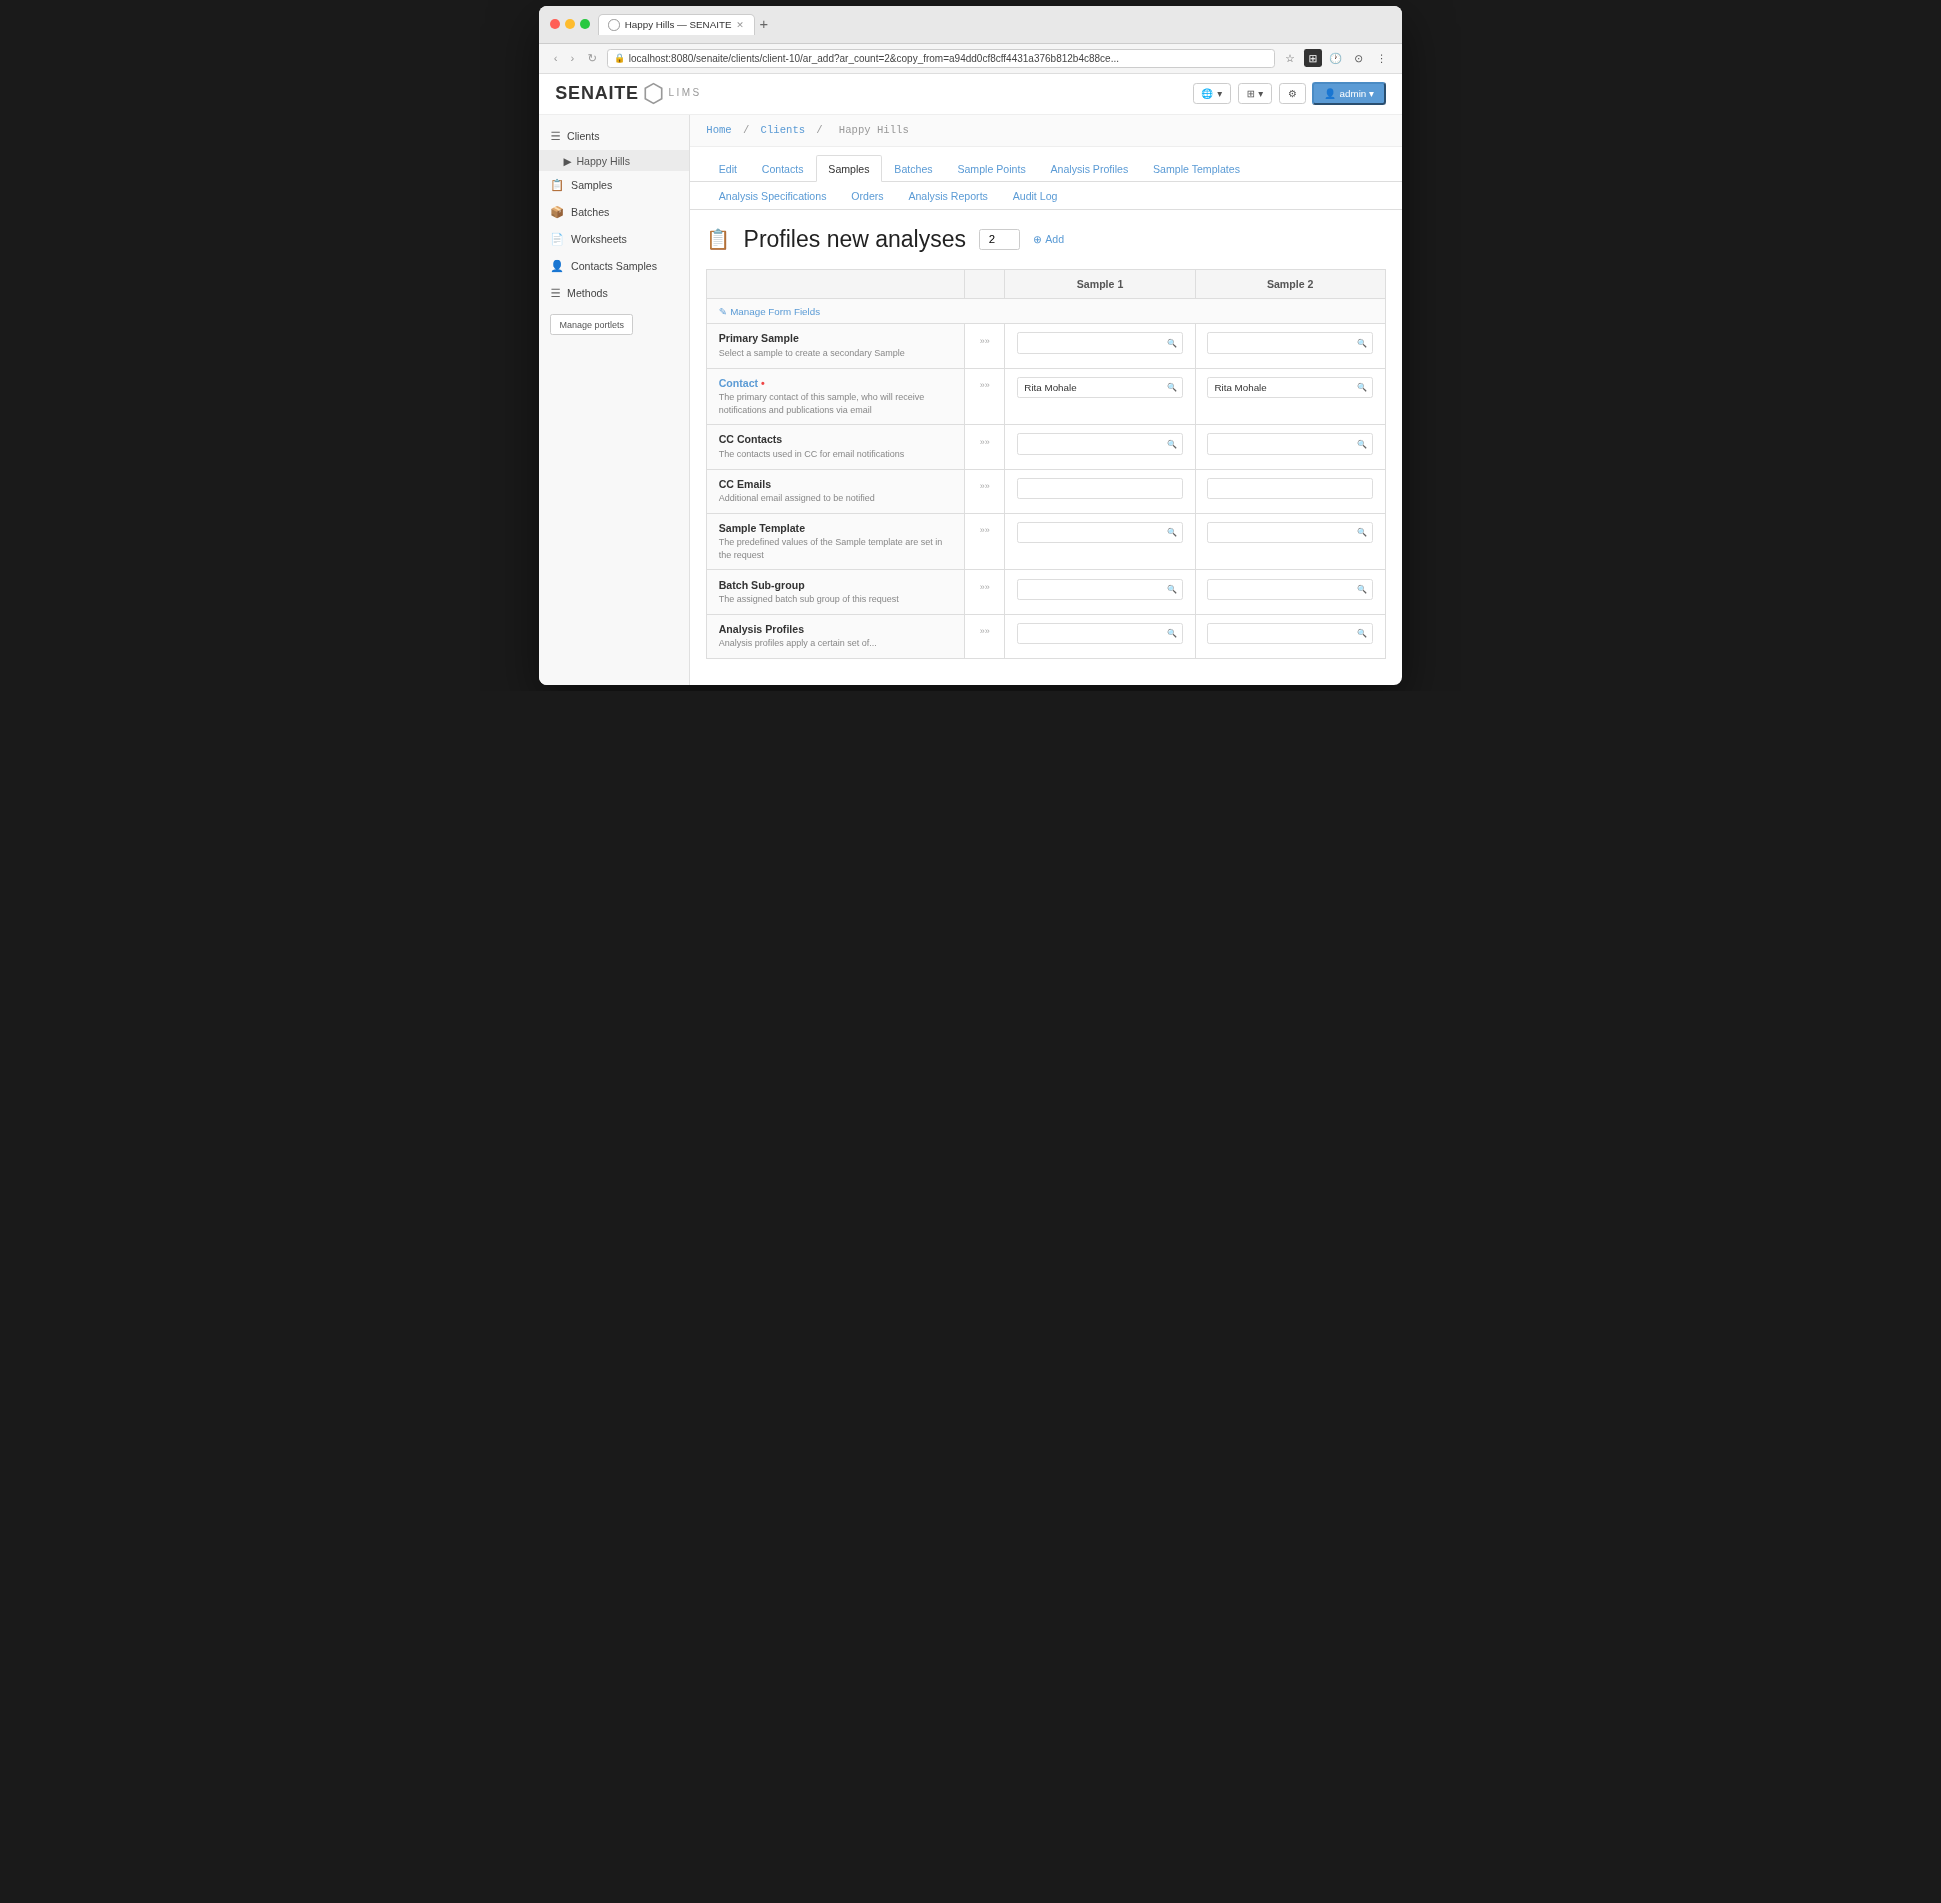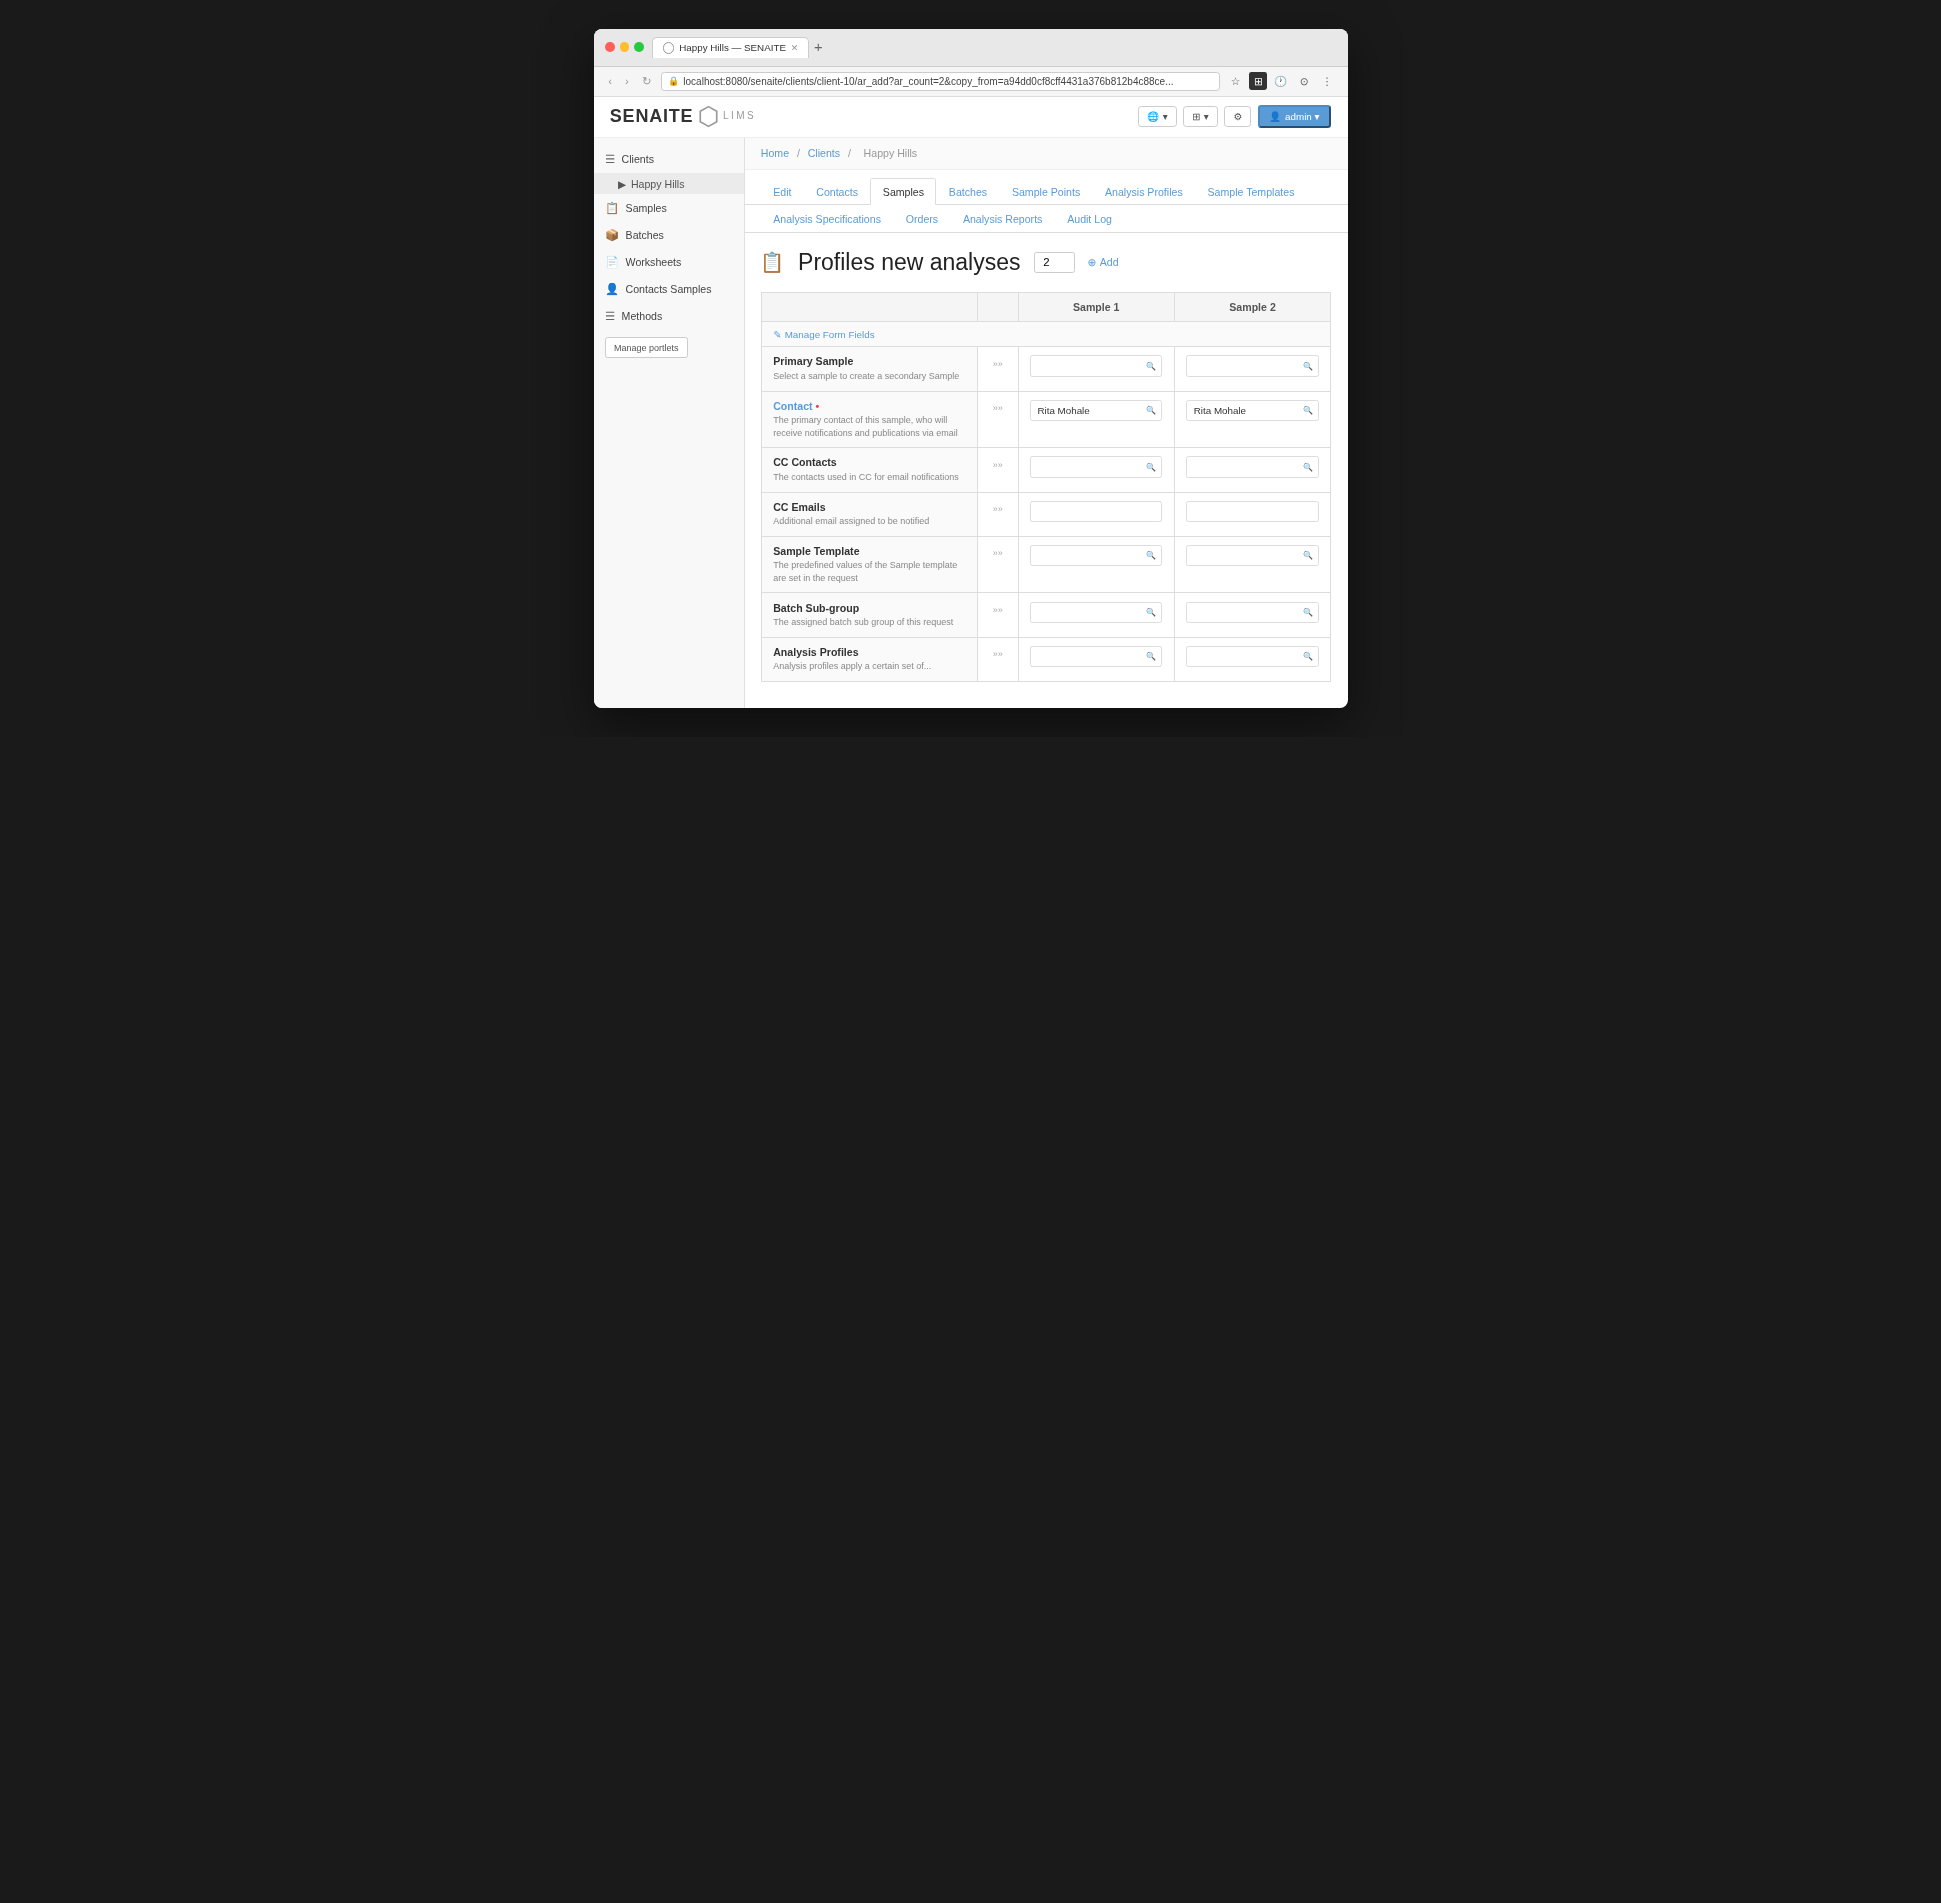--- a/index.html
+++ b/index.html
@@ -1,20 +1,20 @@
 <!DOCTYPE html>
 <html style="font-size:13px"><head>
   <meta charset="utf-8">
   <style>
     * { box-sizing: border-box; margin: 0; padding: 0; }
     body { background: #1a1a1a; font-family: -apple-system, BlinkMacSystemFont, 'Segoe UI', Arial, sans-serif; font-size: 10.6px; color: #333; }
 
     .browser-window {
-      width: 754px;
-      margin: 29px auto;
+      width: 863px;
+      margin: 6px auto;
       background: #fff;
       border-radius: 8.1px;
       box-shadow: 0 16.3px 49px rgba(0,0,0,0.5);
       overflow: hidden;
     }
 
     
     .title-bar {
       background: #e8e8e8;
       padding: 8.1px 11.4px;
@@ -153,20 +153,21 @@
     
     .content { flex: 1; padding: 0; overflow: hidden; }
 
     
     .breadcrumb {
       padding: 9.8px 16.3px;
       font-size: 10.6px;
       color: #888;
       background: #fafafa;
       border-bottom: 0.8px solid #eee;
+      font-family: Liberation Mono, monospace;
     }
     .breadcrumb a { color: #5b9bd5; text-decoration: none; }
     .breadcrumb span { color: #999; margin: 0 4.9px; }
 
     
     .tabs-bar {
       padding: 8.1px 16.3px 0;
       border-bottom: 0.8px solid #ddd;
       display: flex;
       flex-wrap: wrap;

